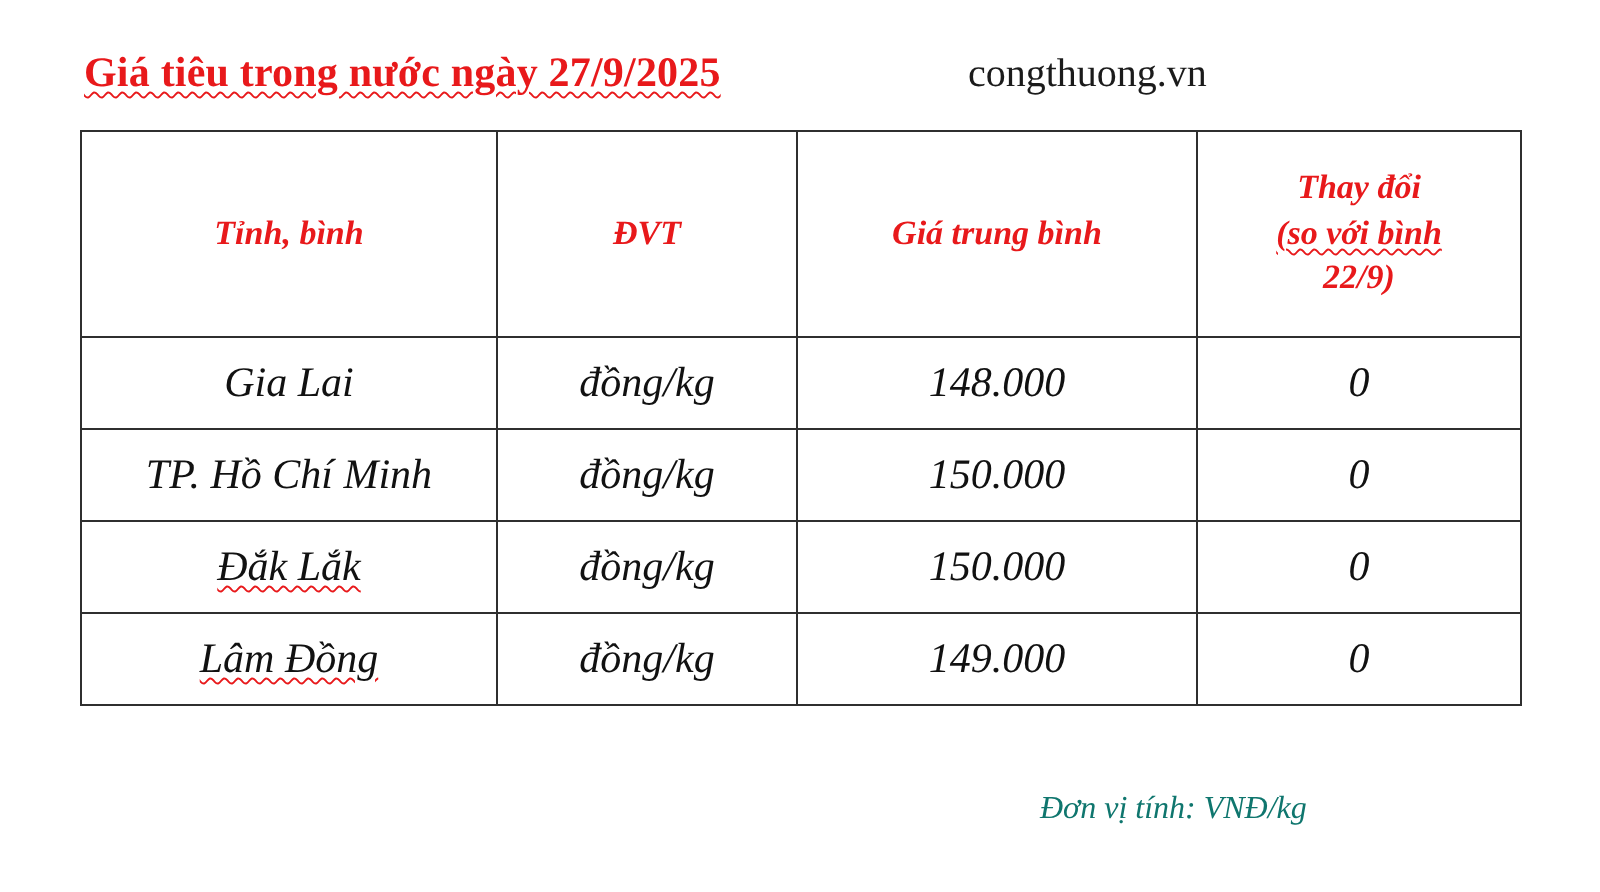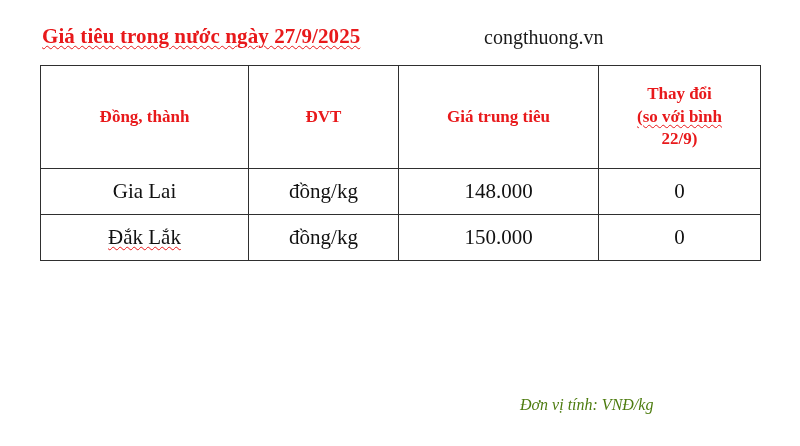--- a/index.html
+++ b/index.html
@@ -47,20 +47,21 @@
     width: 720px;
     border-collapse: collapse;
     table-layout: fixed;
   }
   table.price-table th,
   table.price-table td {
     border: 1px solid #2f2f2f;
     text-align: center;
     vertical-align: middle;
     font-family: "Liberation Serif", serif;
+    font-style: italic;
   }
   table.price-table thead th {
     color: #e8191b;
     font-weight: bold;
     font-size: 17px;
     height: 94px;
     line-height: 1.35;
     padding: 4px 6px;
   }
   table.price-table tbody td {
@@ -76,21 +77,21 @@
   .col1 { width: 208px; }
   .col2 { width: 150px; }
   .col3 { width: 200px; }
   .col4 { width: 162px; }
   .footnote {
     position: absolute;
     left: 520px;
     top: 396px;
     font-size: 16px;
     font-style: italic;
-    color: #4d7c0f;
+    color: #0f766e;
     font-family: "Liberation Serif", serif;
     white-space: nowrap;
   }
   .squiggle {
     text-decoration: underline;
     text-decoration-style: wavy;
     text-decoration-color: #e8191b;
     text-decoration-thickness: 1px;
     text-underline-offset: 2px;
   }
@@ -112,41 +113,53 @@
 
   <table class="price-table">
     <colgroup>
       <col class="col1">
       <col class="col2">
       <col class="col3">
       <col class="col4">
     </colgroup>
     <thead>
       <tr>
-        <th>Đồng, thành</th>
+        <th>Tỉnh, bình</th>
         <th>ĐVT</th>
-        <th>Giá trung tiêu</th>
+        <th>Giá trung bình</th>
         <th>
           <div>Thay đổi</div>
           <div class="squiggle-red">(so với bình</div>
           <div>22/9)</div>
         </th>
       </tr>
     </thead>
     <tbody>
       <tr>
         <td>Gia Lai</td>
         <td>đồng/kg</td>
         <td>148.000</td>
         <td class="change-cell">0</td>
       </tr>
       <tr>
+        <td>TP. Hồ Chí Minh</td>
+        <td>đồng/kg</td>
+        <td>150.000</td>
+        <td class="change-cell">0</td>
+      </tr>
+      <tr>
         <td class="squiggle">Đắk Lắk</td>
         <td>đồng/kg</td>
         <td>150.000</td>
+        <td class="change-cell">0</td>
+      </tr>
+      <tr>
+        <td class="squiggle">Lâm Đồng</td>
+        <td>đồng/kg</td>
+        <td>149.000</td>
         <td class="change-cell">0</td>
       </tr>
     </tbody>
   </table>
 
   <div class="footnote">Đơn vị tính: VNĐ/kg</div>
 
 </div>
 
 </body></html>

